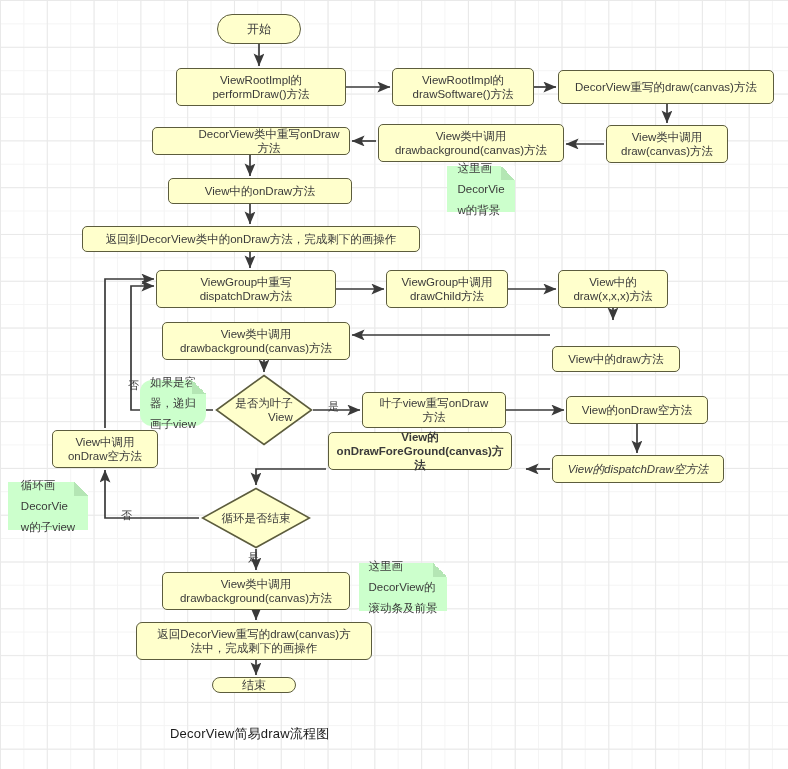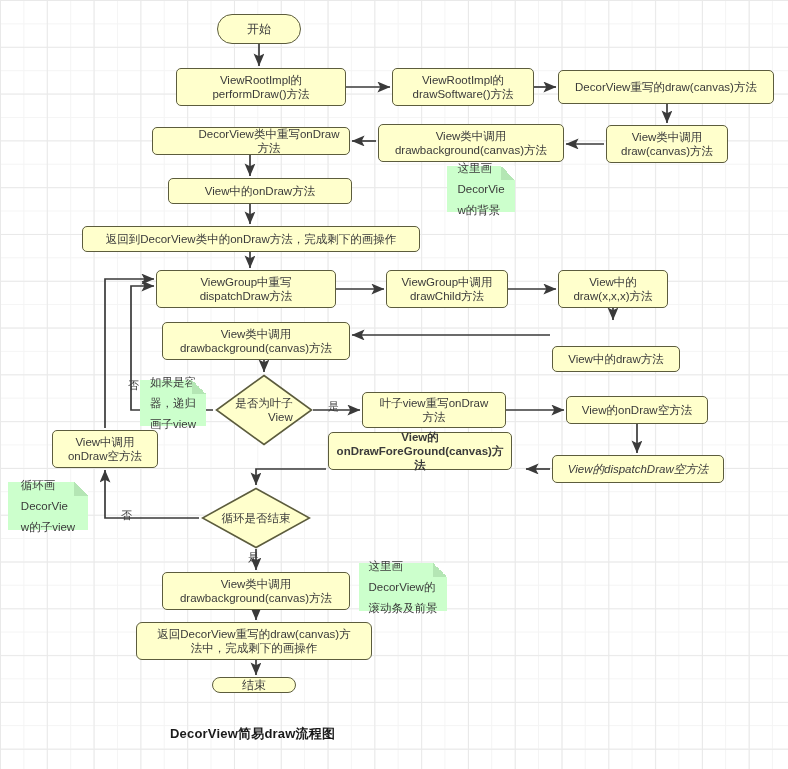--- a/index.html
+++ b/index.html
@@ -97,21 +97,21 @@
   .edge-label {
     position: absolute;
     font-size: 11px;
     color: #3a3a3a;
     background: transparent;
     line-height: 12px;
   }
   .caption {
     position: absolute;
     font-size: 13px;
-    font-weight: bold;
+    font-weight: normal;
     color: #1a1a1a;
     letter-spacing: 0.2px;
   }
 </style>
 </head>
 <body>
 
 <div id="canvas">
 
   <svg class="edges" viewBox="0 0 788 769">
@@ -243,21 +243,21 @@
     <svg class="dshape" viewBox="0 0 110 62" preserveAspectRatio="none">
       <polygon points="55,1.5 108.5,31 55,60.5 1.5,31" fill="#ffffcc" stroke="#5c5c3d" stroke-width="1.6"></polygon>
     </svg>
     <span class="dlabel">循环是否结束</span>
   </div>
 
   <div class="note" style="left:447px;top:166px;width:68px;height:46px;">这里画
 DecorVie
 w的背景</div>
 
-  <div class="note" style="left:140px;top:380px;width:66px;height:46px;">如果是容
+  <div class="note" style="left:140px;top:380px;width:66px;height:46px;border-radius:12px;">如果是容
 器，递归
 画子view</div>
 
   <div class="note" style="left:8px;top:482px;width:80px;height:48px;">循环画
 DecorVie
 w的子view</div>
 
   <div class="note" style="left:359px;top:563px;width:88px;height:48px;">这里画
 DecorView的
 滚动条及前景</div>

